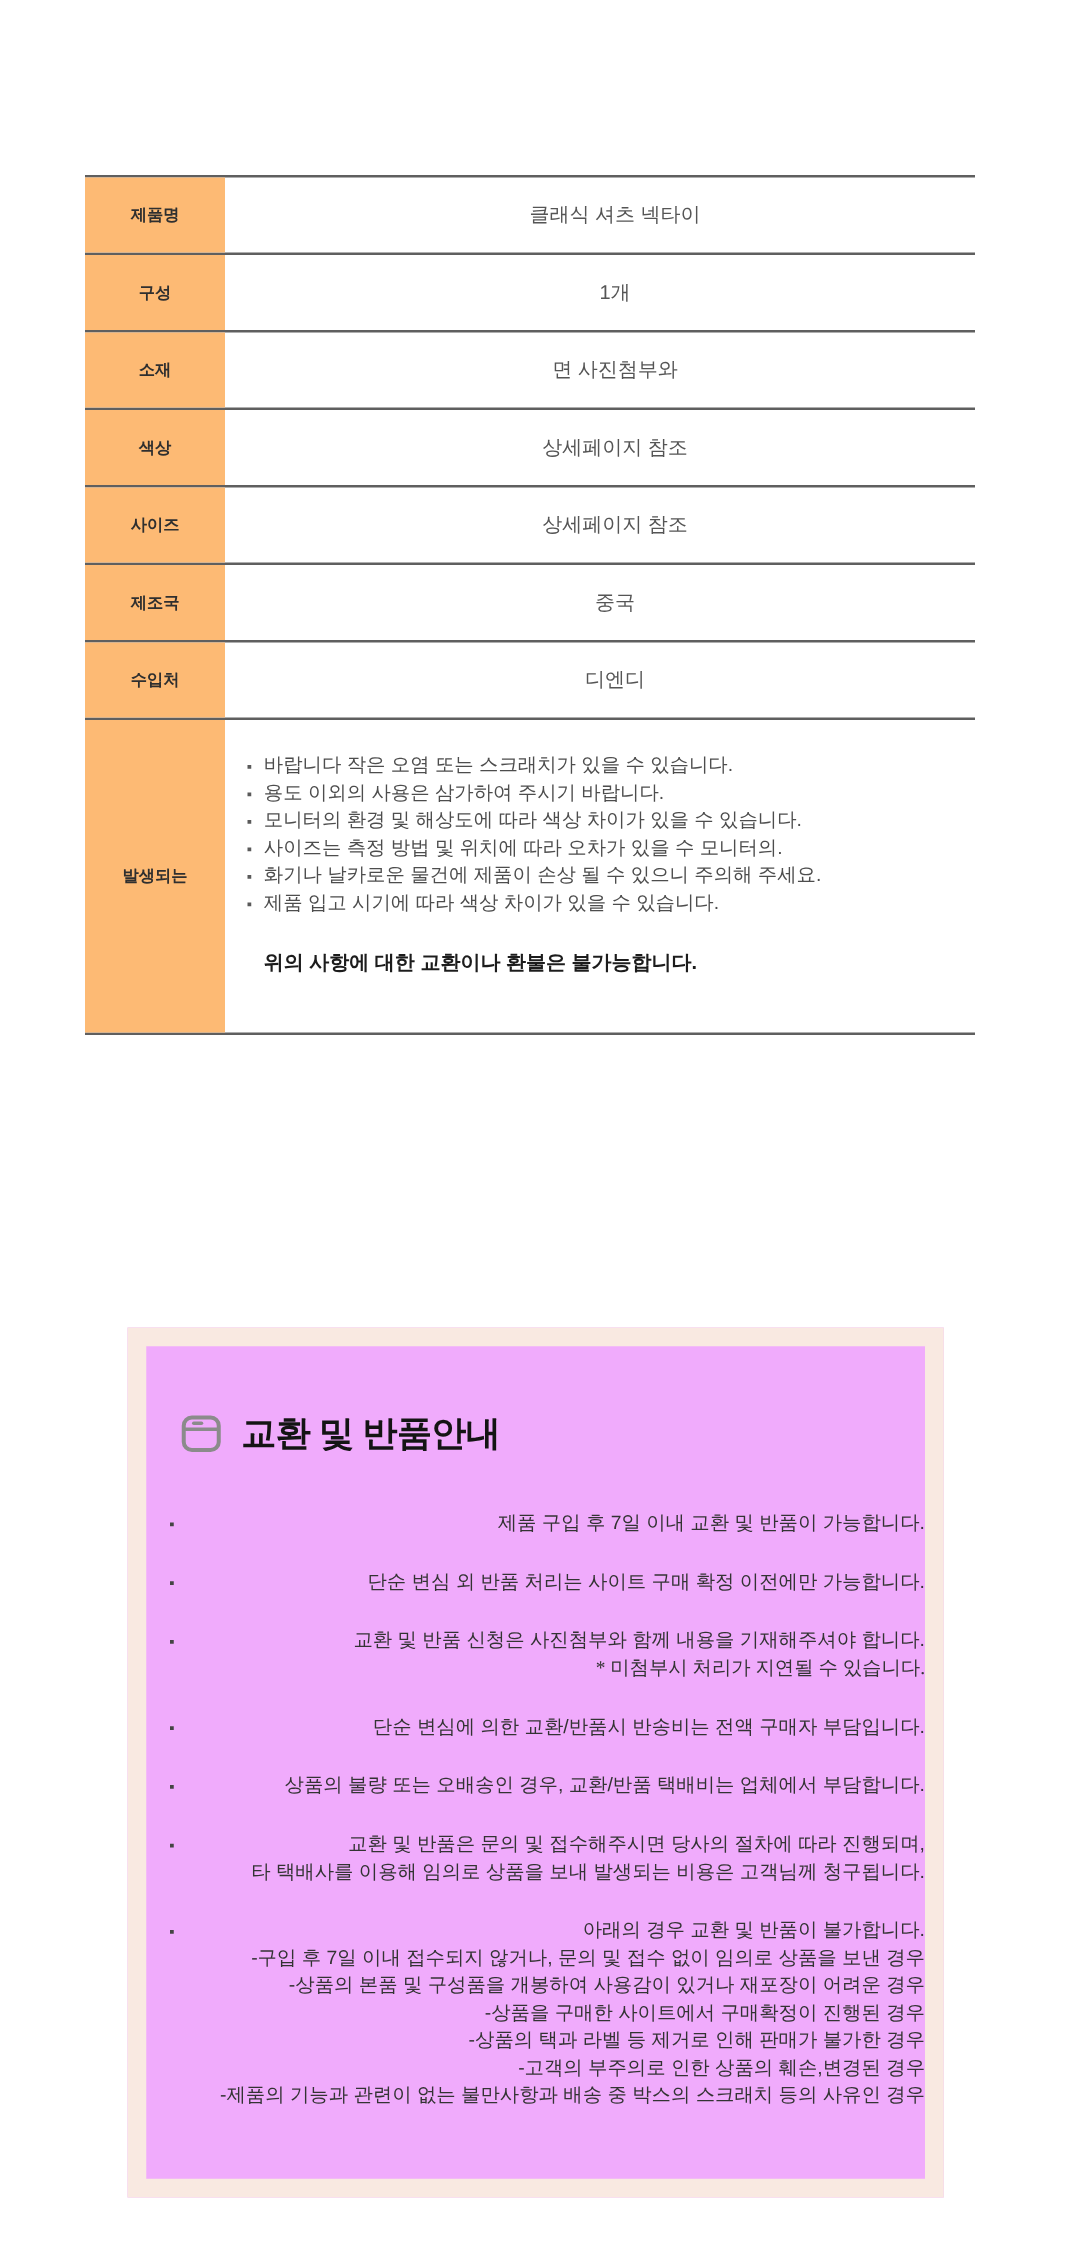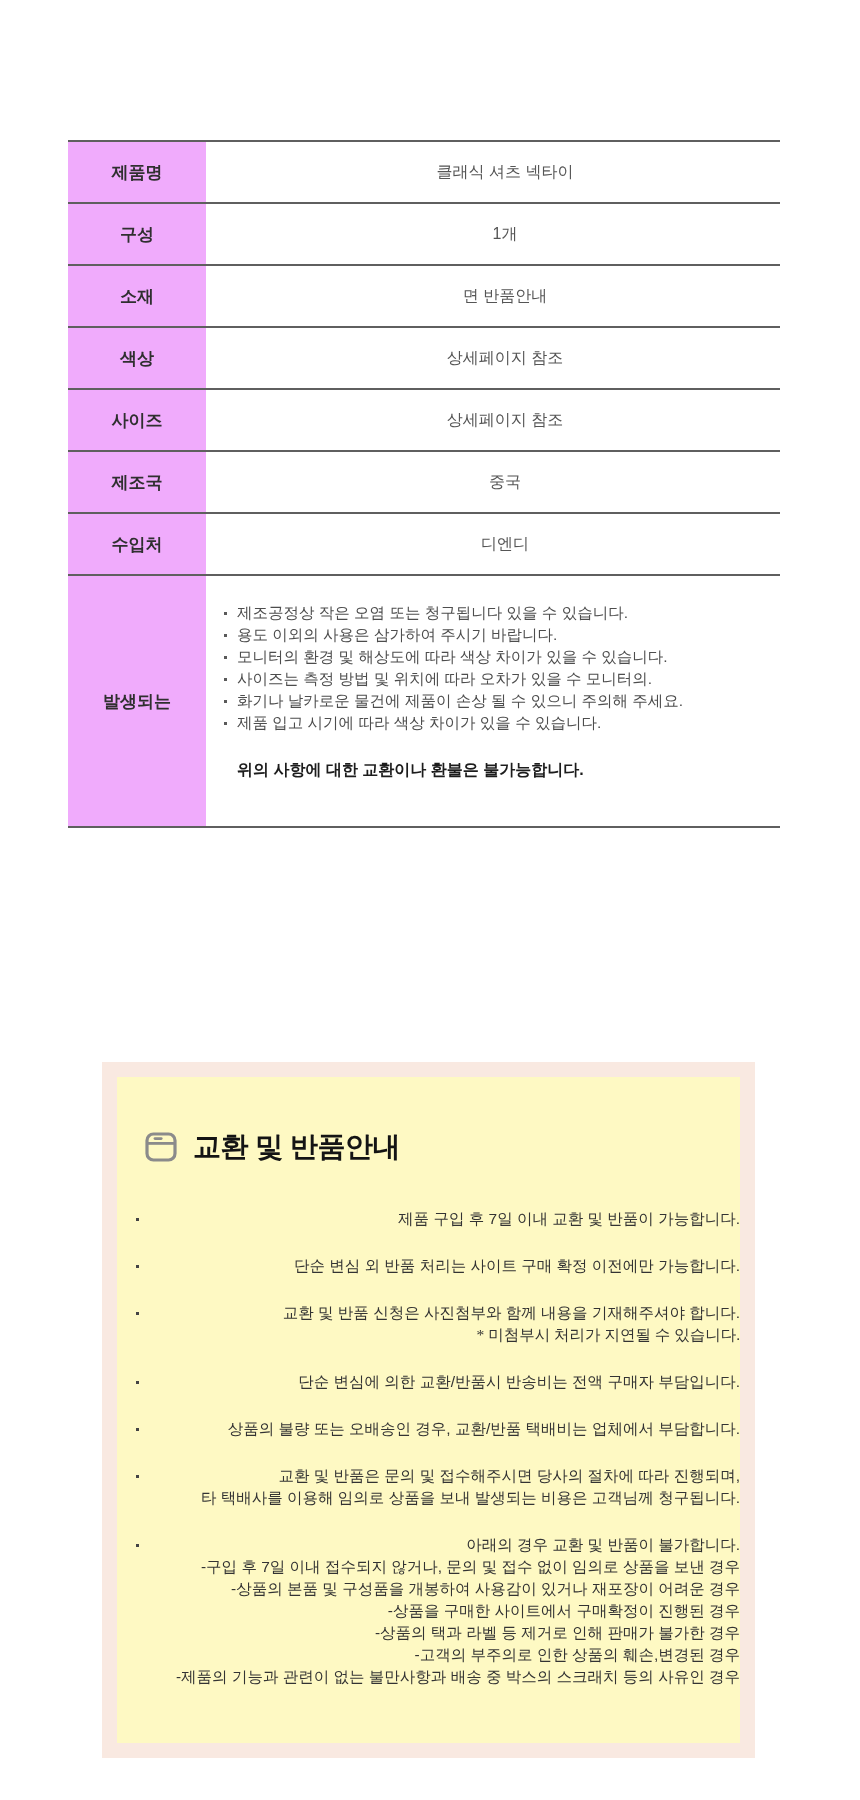--- a/index.html
+++ b/index.html
@@ -11,23 +11,23 @@
   }
 
   
   .spec-table {
     position:absolute; left:68px; top:140px; width:712px;
     border-top:2px solid #5f5f5f;
   }
   .spec-row { display:flex; align-items:stretch; border-bottom:2px solid #5f5f5f; }
   .spec-row.std { height:60px; }
   .label-cell {
-    flex:none; width:138px; background:#f0abfc;
+    flex:none; width:112px; background:#fdba74;
     display:flex; align-items:center; justify-content:center;
-    font-size:17px; font-weight:700; color:#2f2f2f; white-space:nowrap;
+    font-size:13px; font-weight:700; color:#2f2f2f; white-space:nowrap;
   }
   .value-cell {
     flex:1; display:flex; align-items:center; justify-content:center;
     padding-left:24px; font-size:16px; color:#555; white-space:nowrap;
   }
 
   .cautions-row { height:250px; }
   .cautions-content {
     flex:1; padding:26px 10px 0 16px;
     font-size:15.5px; color:#4d4d4d;
@@ -40,21 +40,21 @@
     width:3px; height:3px; background:#5a5a5a;
   }
   .c-warning {
     margin-top:26px; padding-left:15px;
     font-size:16px; font-weight:700; color:#1c1c1c; white-space:nowrap;
   }
 
   
   .exchange-panel {
     position:absolute; left:102px; top:1062px; width:653px; height:696px;
-    box-sizing:border-box; border:15px solid #f9e9e1; background:#fef9c3;
+    box-sizing:border-box; border:15px solid #f9e9e1; background:#f0abfc;
   }
   .ex-header { display:flex; align-items:center; gap:14px; margin:51px 0 0 26px; }
   .ex-header svg { display:block; flex:none; }
   .ex-title {
     font-size:28px; font-weight:800; color:#141414;
     letter-spacing:-0.5px; white-space:nowrap;
   }
   .ex-list { margin:42px 0 0 16px; font-size:15.5px; color:#333333; }
   .ex-item {
     position:relative; padding-left:17px; line-height:22px;
@@ -76,21 +76,21 @@
   <div class="spec-row std">
     <div class="label-cell">제품명</div>
     <div class="value-cell">클래식 셔츠 넥타이</div>
   </div>
   <div class="spec-row std">
     <div class="label-cell">구성</div>
     <div class="value-cell">1개</div>
   </div>
   <div class="spec-row std">
     <div class="label-cell">소재</div>
-    <div class="value-cell">면 반품안내</div>
+    <div class="value-cell">면 사진첨부와</div>
   </div>
   <div class="spec-row std">
     <div class="label-cell">색상</div>
     <div class="value-cell">상세페이지 참조</div>
   </div>
   <div class="spec-row std">
     <div class="label-cell">사이즈</div>
     <div class="value-cell">상세페이지 참조</div>
   </div>
   <div class="spec-row std">
@@ -98,21 +98,21 @@
     <div class="value-cell">중국</div>
   </div>
   <div class="spec-row std">
     <div class="label-cell">수입처</div>
     <div class="value-cell">디엔디</div>
   </div>
 
   <div class="spec-row cautions-row">
     <div class="label-cell">발생되는</div>
     <div class="cautions-content">
-      <div class="c-item">제조공정상 작은 오염 또는 청구됩니다 있을 수 있습니다.</div>
+      <div class="c-item">바랍니다 작은 오염 또는 스크래치가 있을 수 있습니다.</div>
       <div class="c-item">용도 이외의 사용은 삼가하여 주시기 바랍니다.</div>
       <div class="c-item">모니터의 환경 및 해상도에 따라 색상 차이가 있을 수 있습니다.</div>
       <div class="c-item">사이즈는 측정 방법 및 위치에 따라 오차가 있을 수 모니터의.</div>
       <div class="c-item">화기나 날카로운 물건에 제품이 손상 될 수 있으니 주의해 주세요.</div>
       <div class="c-item">제품 입고 시기에 따라 색상 차이가 있을 수 있습니다.</div>
       <div class="c-warning">위의 사항에 대한 교환이나 환불은 불가능합니다.</div>
     </div>
   </div>
 </div>
 

